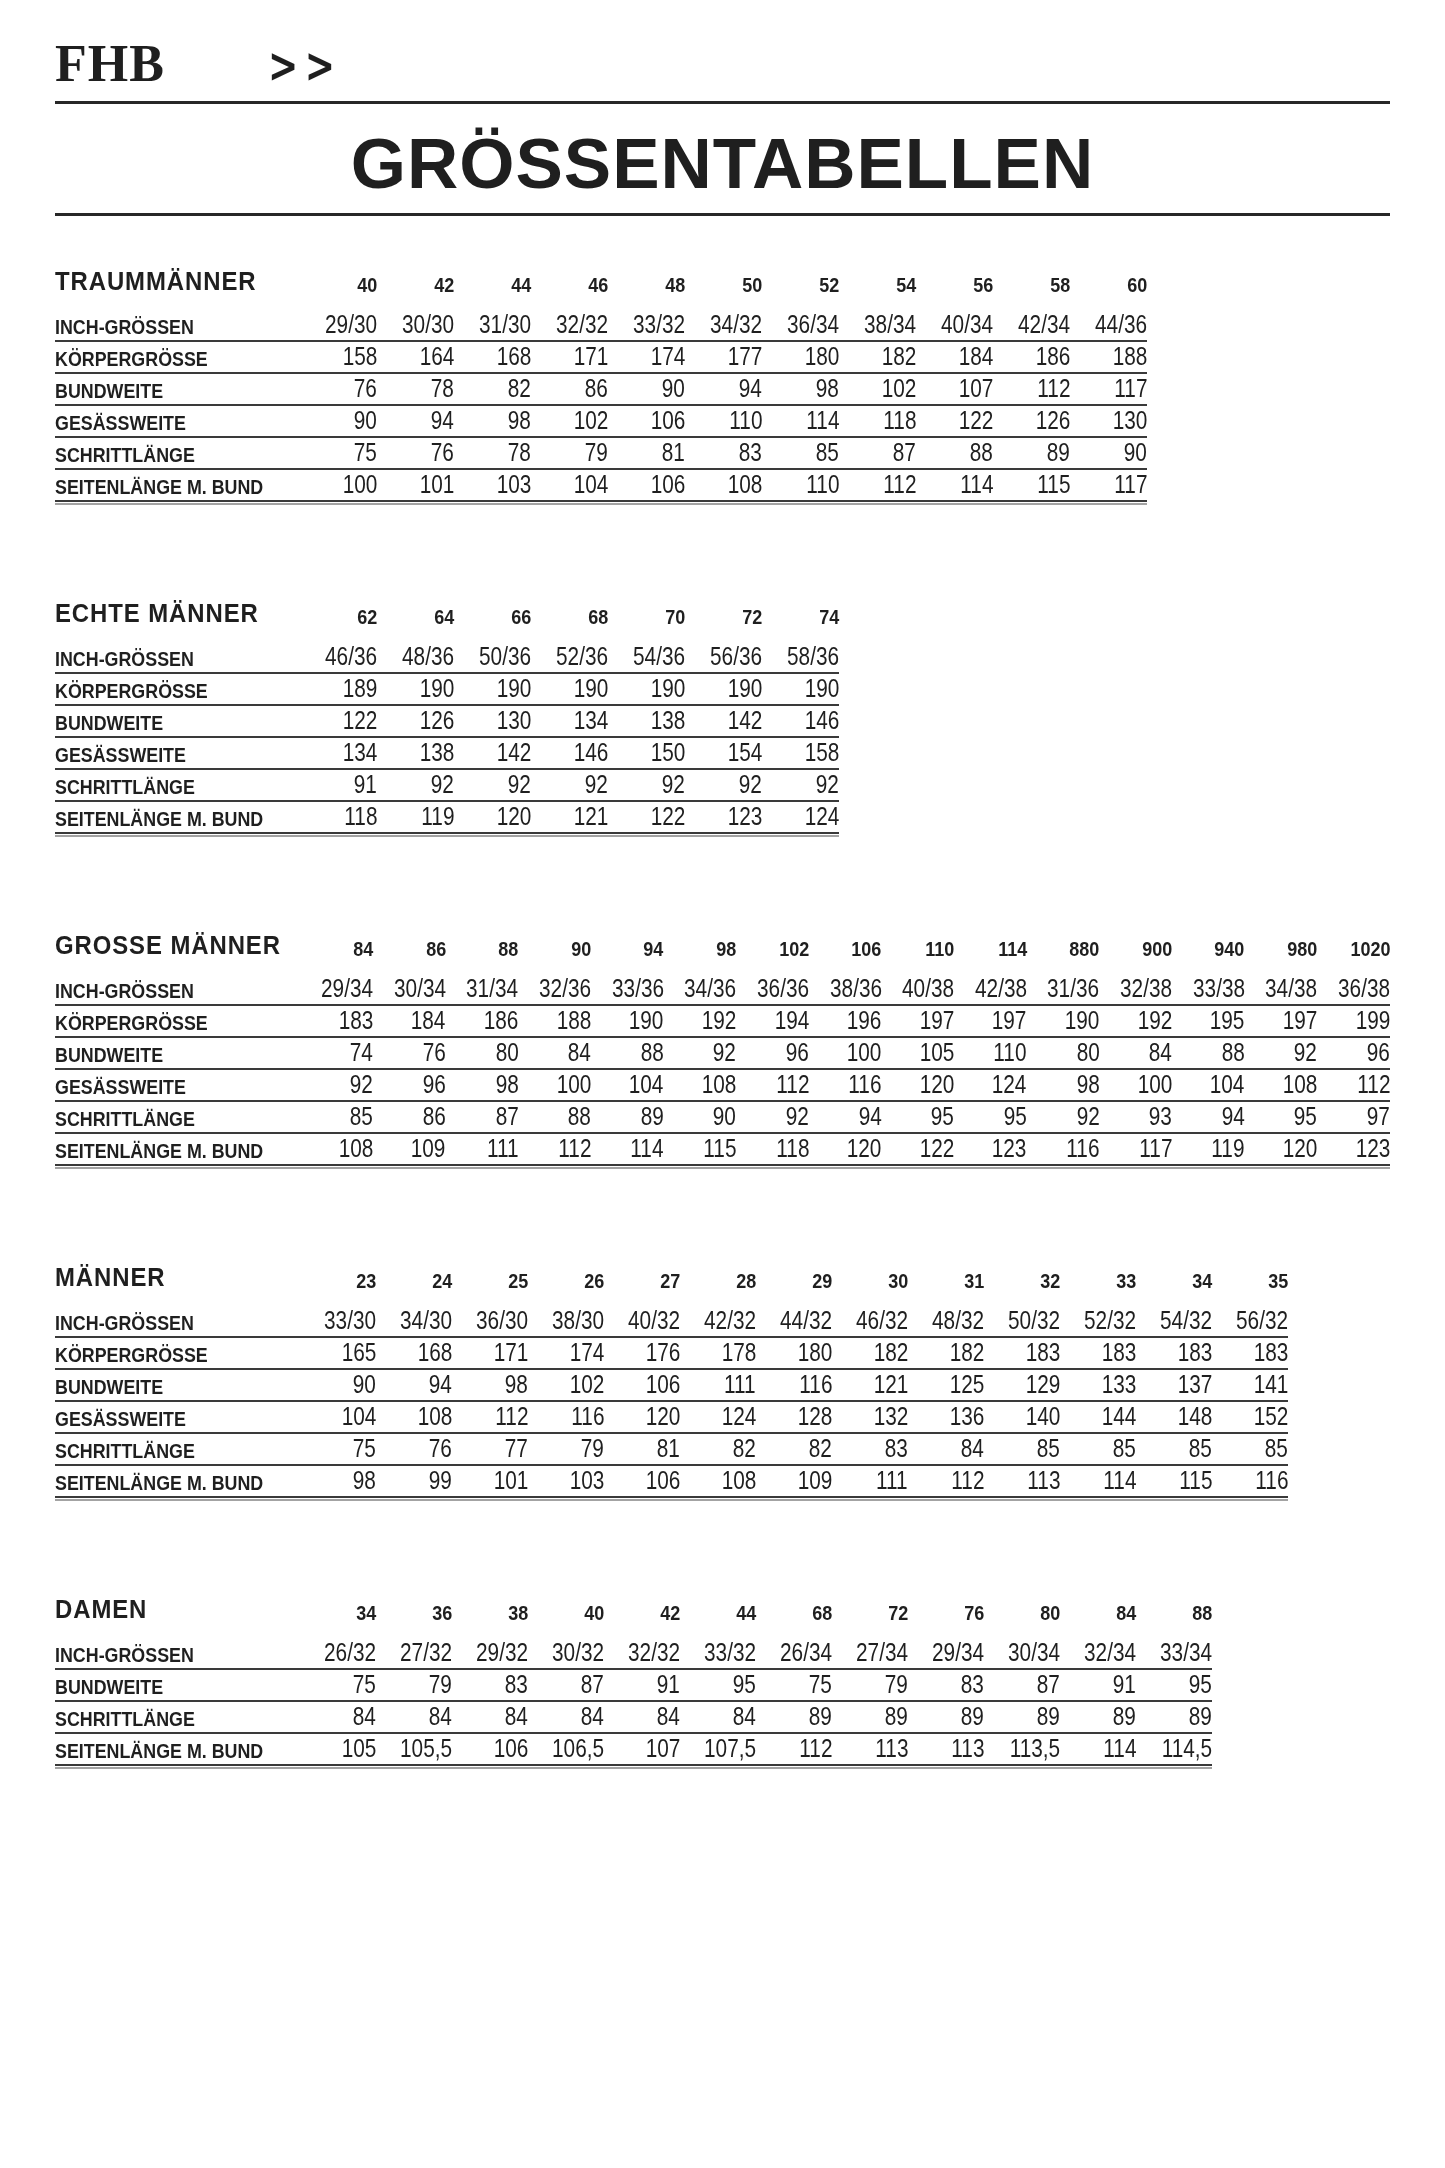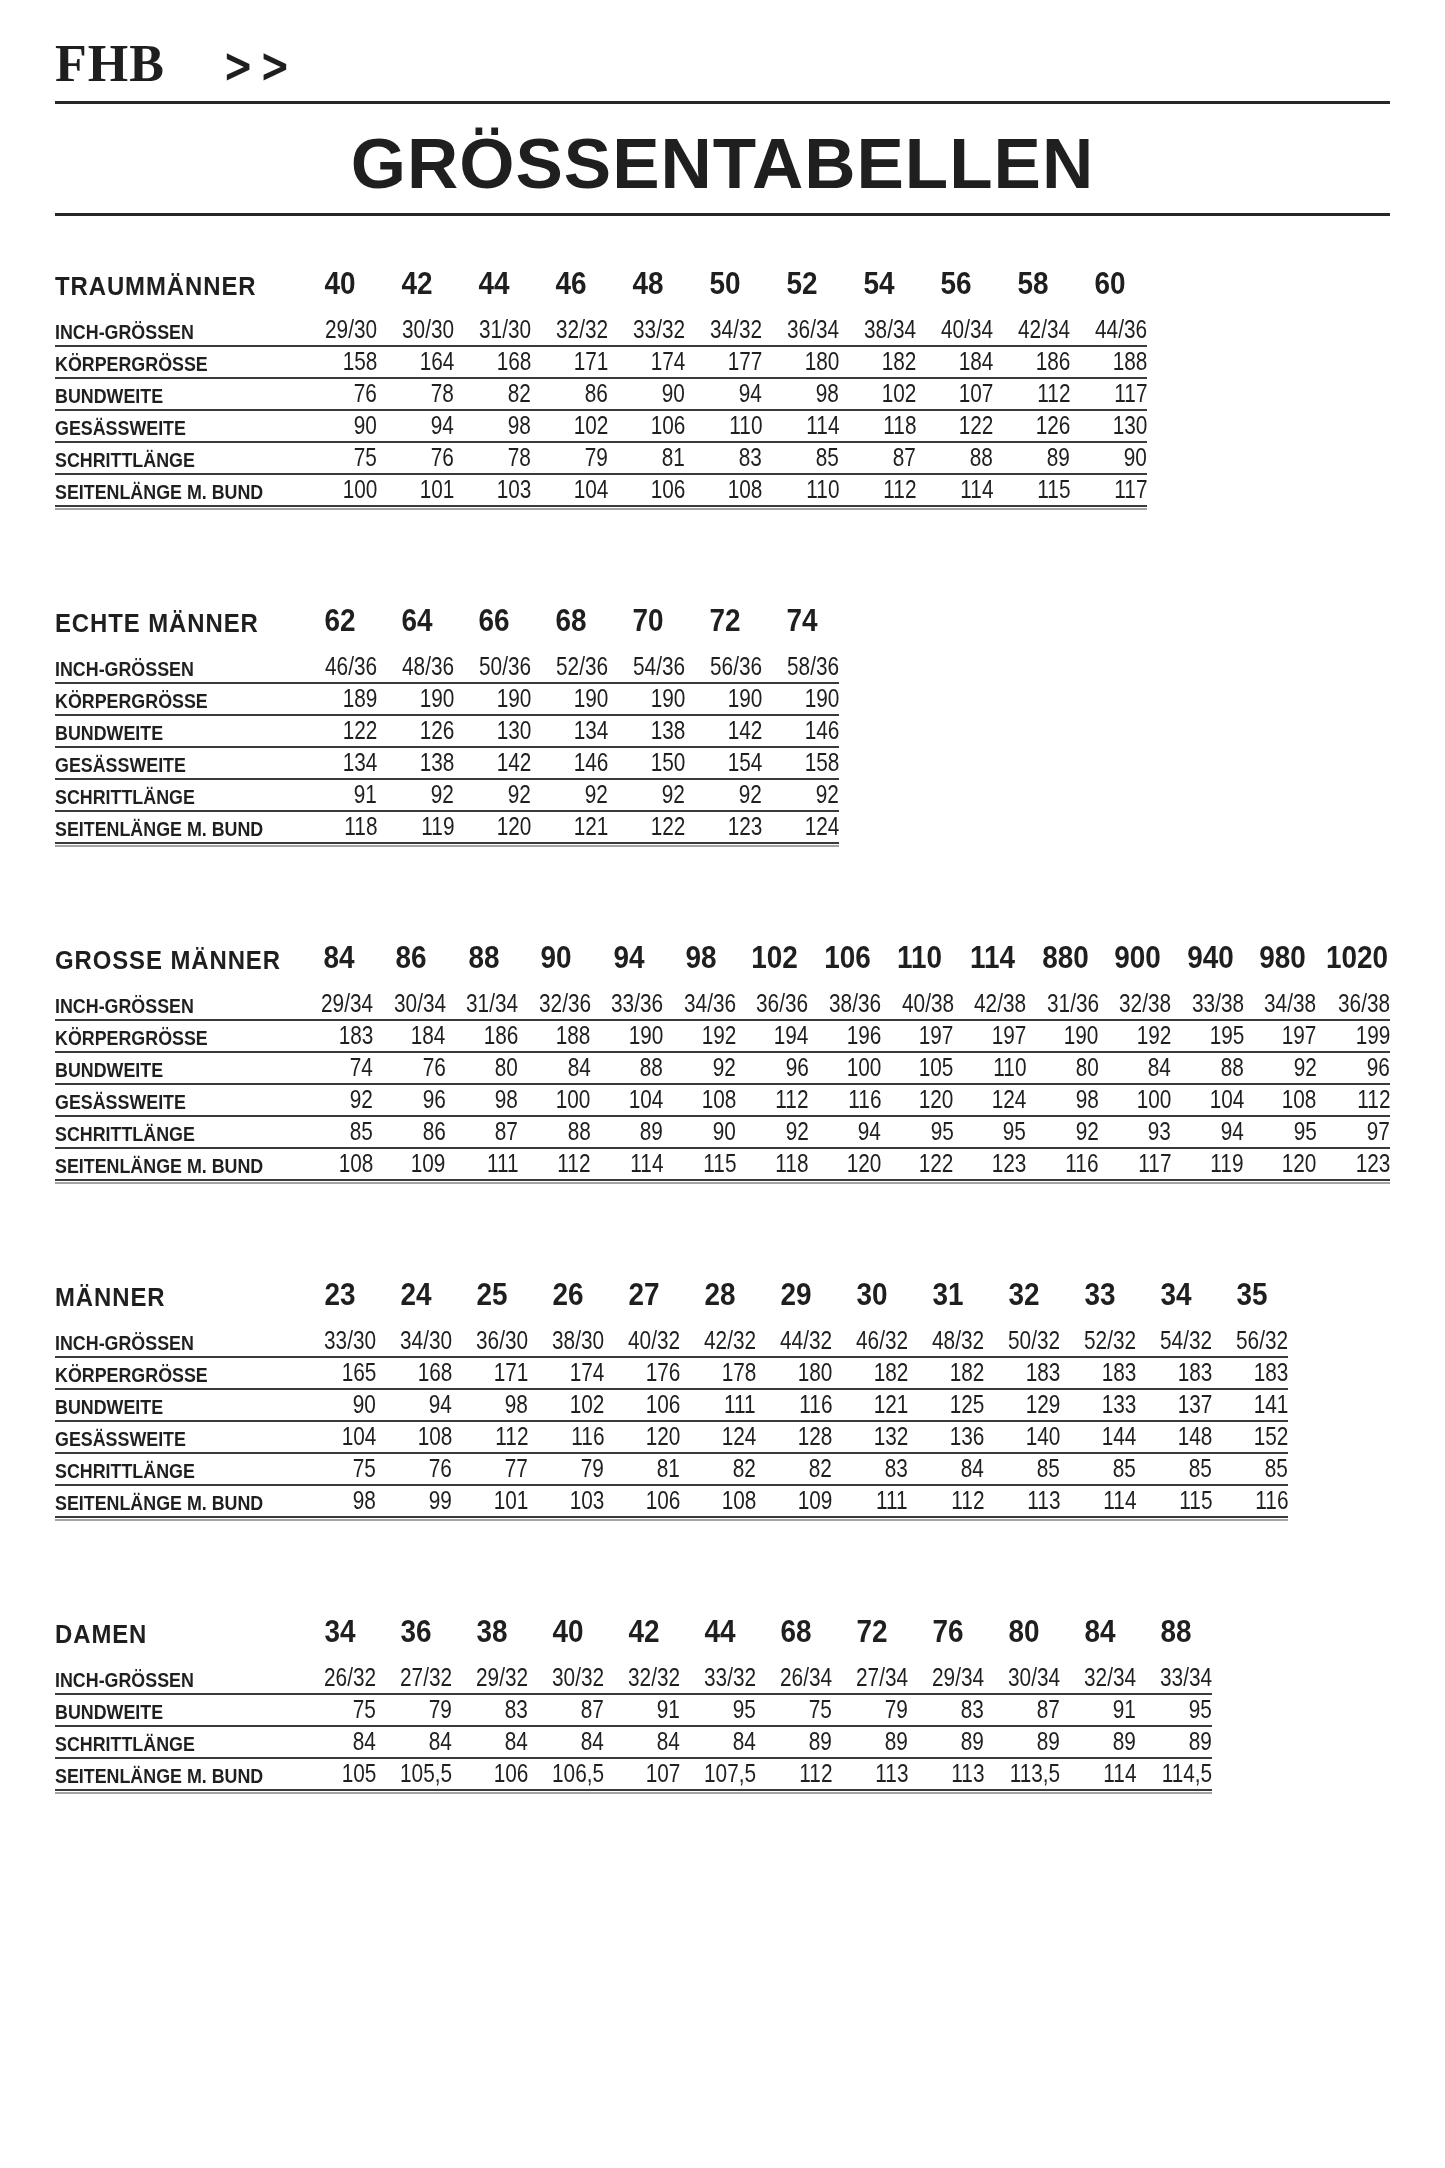--- a/index.html
+++ b/index.html
@@ -5,21 +5,21 @@
   * { box-sizing: border-box; }
   html,body { margin:0; padding:0; }
   body {
     width:1445px; height:2168px; overflow:hidden;
     background:#ffffff; color:#1f1f1f;
     font-family:"Liberation Sans","DejaVu Sans",sans-serif;
   }
   .page { padding:30px 55px 0 55px; width:1445px; }
 
   
-  .logo-row { height:55px; display:flex; align-items:flex-end; }
+  .logo-row { height:55px; display:flex; align-items:flex-end;gap:45px; }
   .logo-text {
     font-family:"Liberation Serif","DejaVu Serif",serif;
     font-weight:700; font-size:52px; line-height:0.78; letter-spacing:1px;
   }
   .logo-chevrons {
     display:inline-block; font-family:"DejaVu Sans",sans-serif;
     font-weight:700; font-size:38px; line-height:0.8; letter-spacing:7px;
     margin-left:56px; transform:scale(0.95,1.25); transform-origin:50% 100%;
   }
   .rule { height:3px; background:#272727; }
@@ -34,21 +34,21 @@
 
   
   #tables { }
   table.size-table { border-collapse:collapse; table-layout:fixed; margin-top:96px; }
   #tables table.size-table:first-child { margin-top:50px; }
 
   thead th { height:42px; vertical-align:bottom; padding:0 0 12px 0; font-weight:700;
              border:none; box-shadow:none; background:#fff; white-space:nowrap; }
   th.tbl-name { text-align:left; }
   th.tbl-name .name { font-size:26px; letter-spacing:1px; }
-  th.size-h { font-size:31px; }
+  th.size-h { text-align:right; font-size:20px; }
 
   tbody th, tbody td {
     height:32px; vertical-align:bottom; padding:0 0 3px 0; line-height:1;
     border-bottom:2px solid #3a3a3a;
     box-shadow:0 2px 0 #ffffff, 0 4px 0 #a3a3a3;
     background:#fff;
   }
   tbody th.row-label { text-align:left; font-size:21px; font-weight:700; white-space:nowrap; }
   tbody td { text-align:right; font-size:26px; white-space:nowrap; }
 

